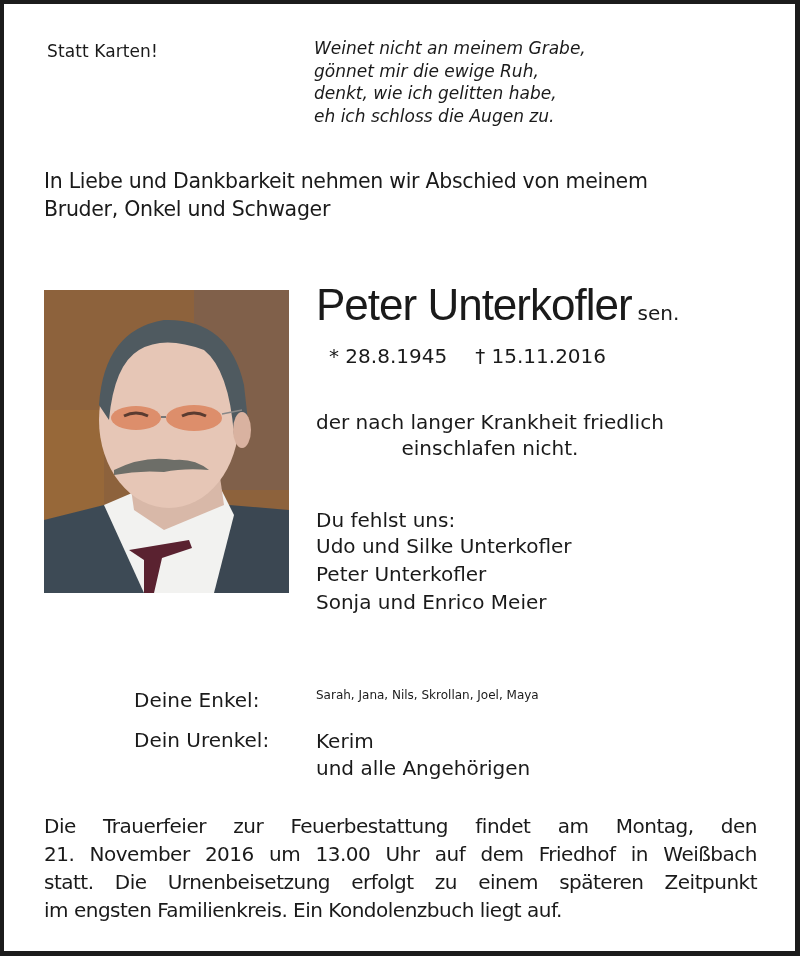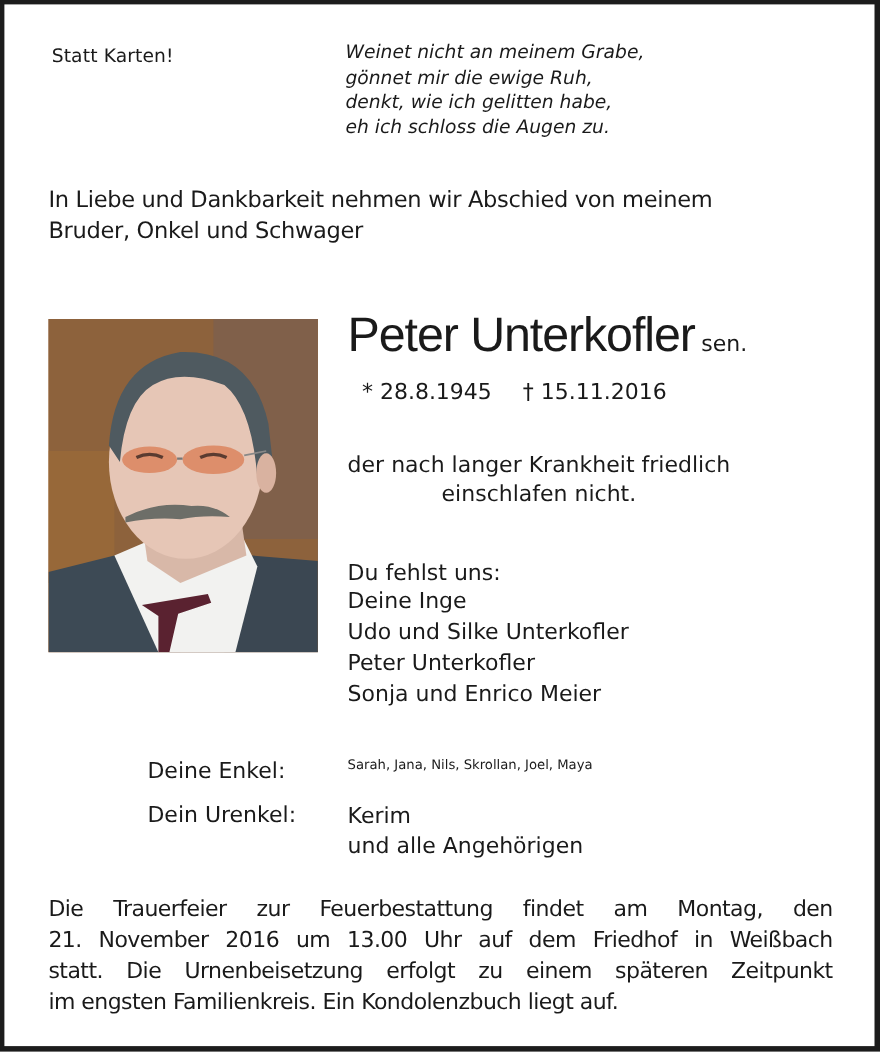--- a/index.html
+++ b/index.html
@@ -121,21 +121,20 @@
   </div>
 
   <div class="abs passing">
     <div>der nach langer Krankheit friedlich</div>
     <div>einschlafen nicht.</div>
   </div>
 
   <div class="abs missed-label">Du fehlst uns:</div>
 
   <div class="abs family">
-    <div>Deine Inge</div>
     <div>Udo und Silke Unterkofler</div>
     <div>Peter Unterkofler</div>
     <div>Sonja und Enrico Meier</div>
   </div>
 
   <div class="abs grand-label">Deine Enkel:</div>
   <div class="abs grand-value">Sarah, Jana, Nils, Skrollan, Joel, Maya</div>
 
   <div class="abs great-value">
     <div>Kerim</div>

